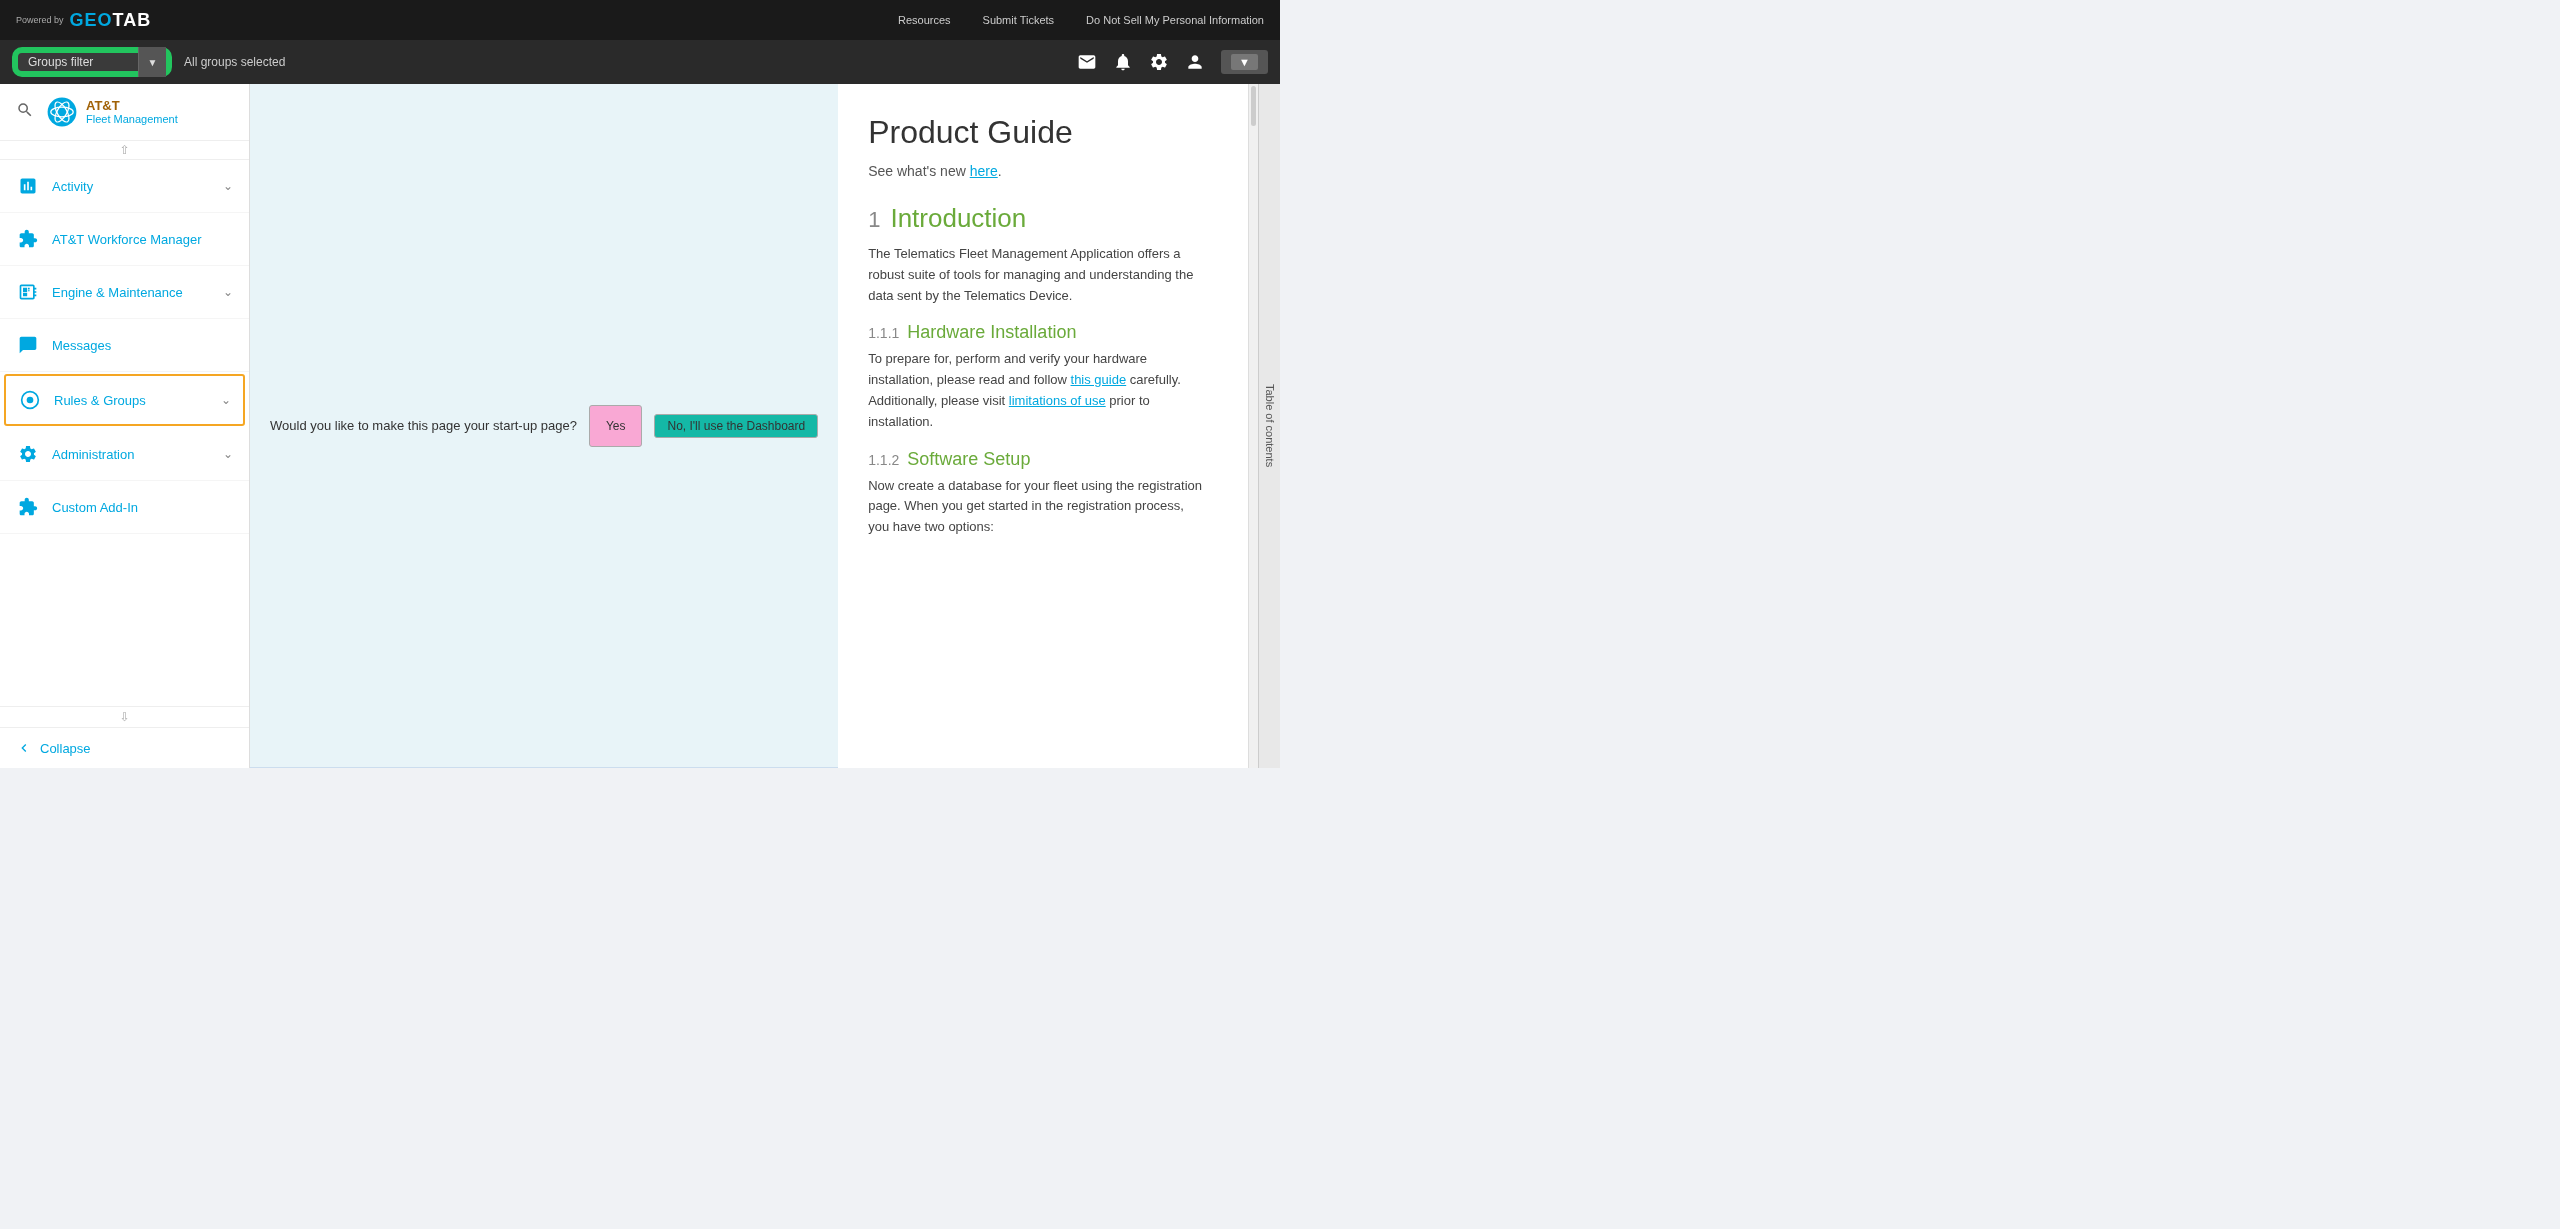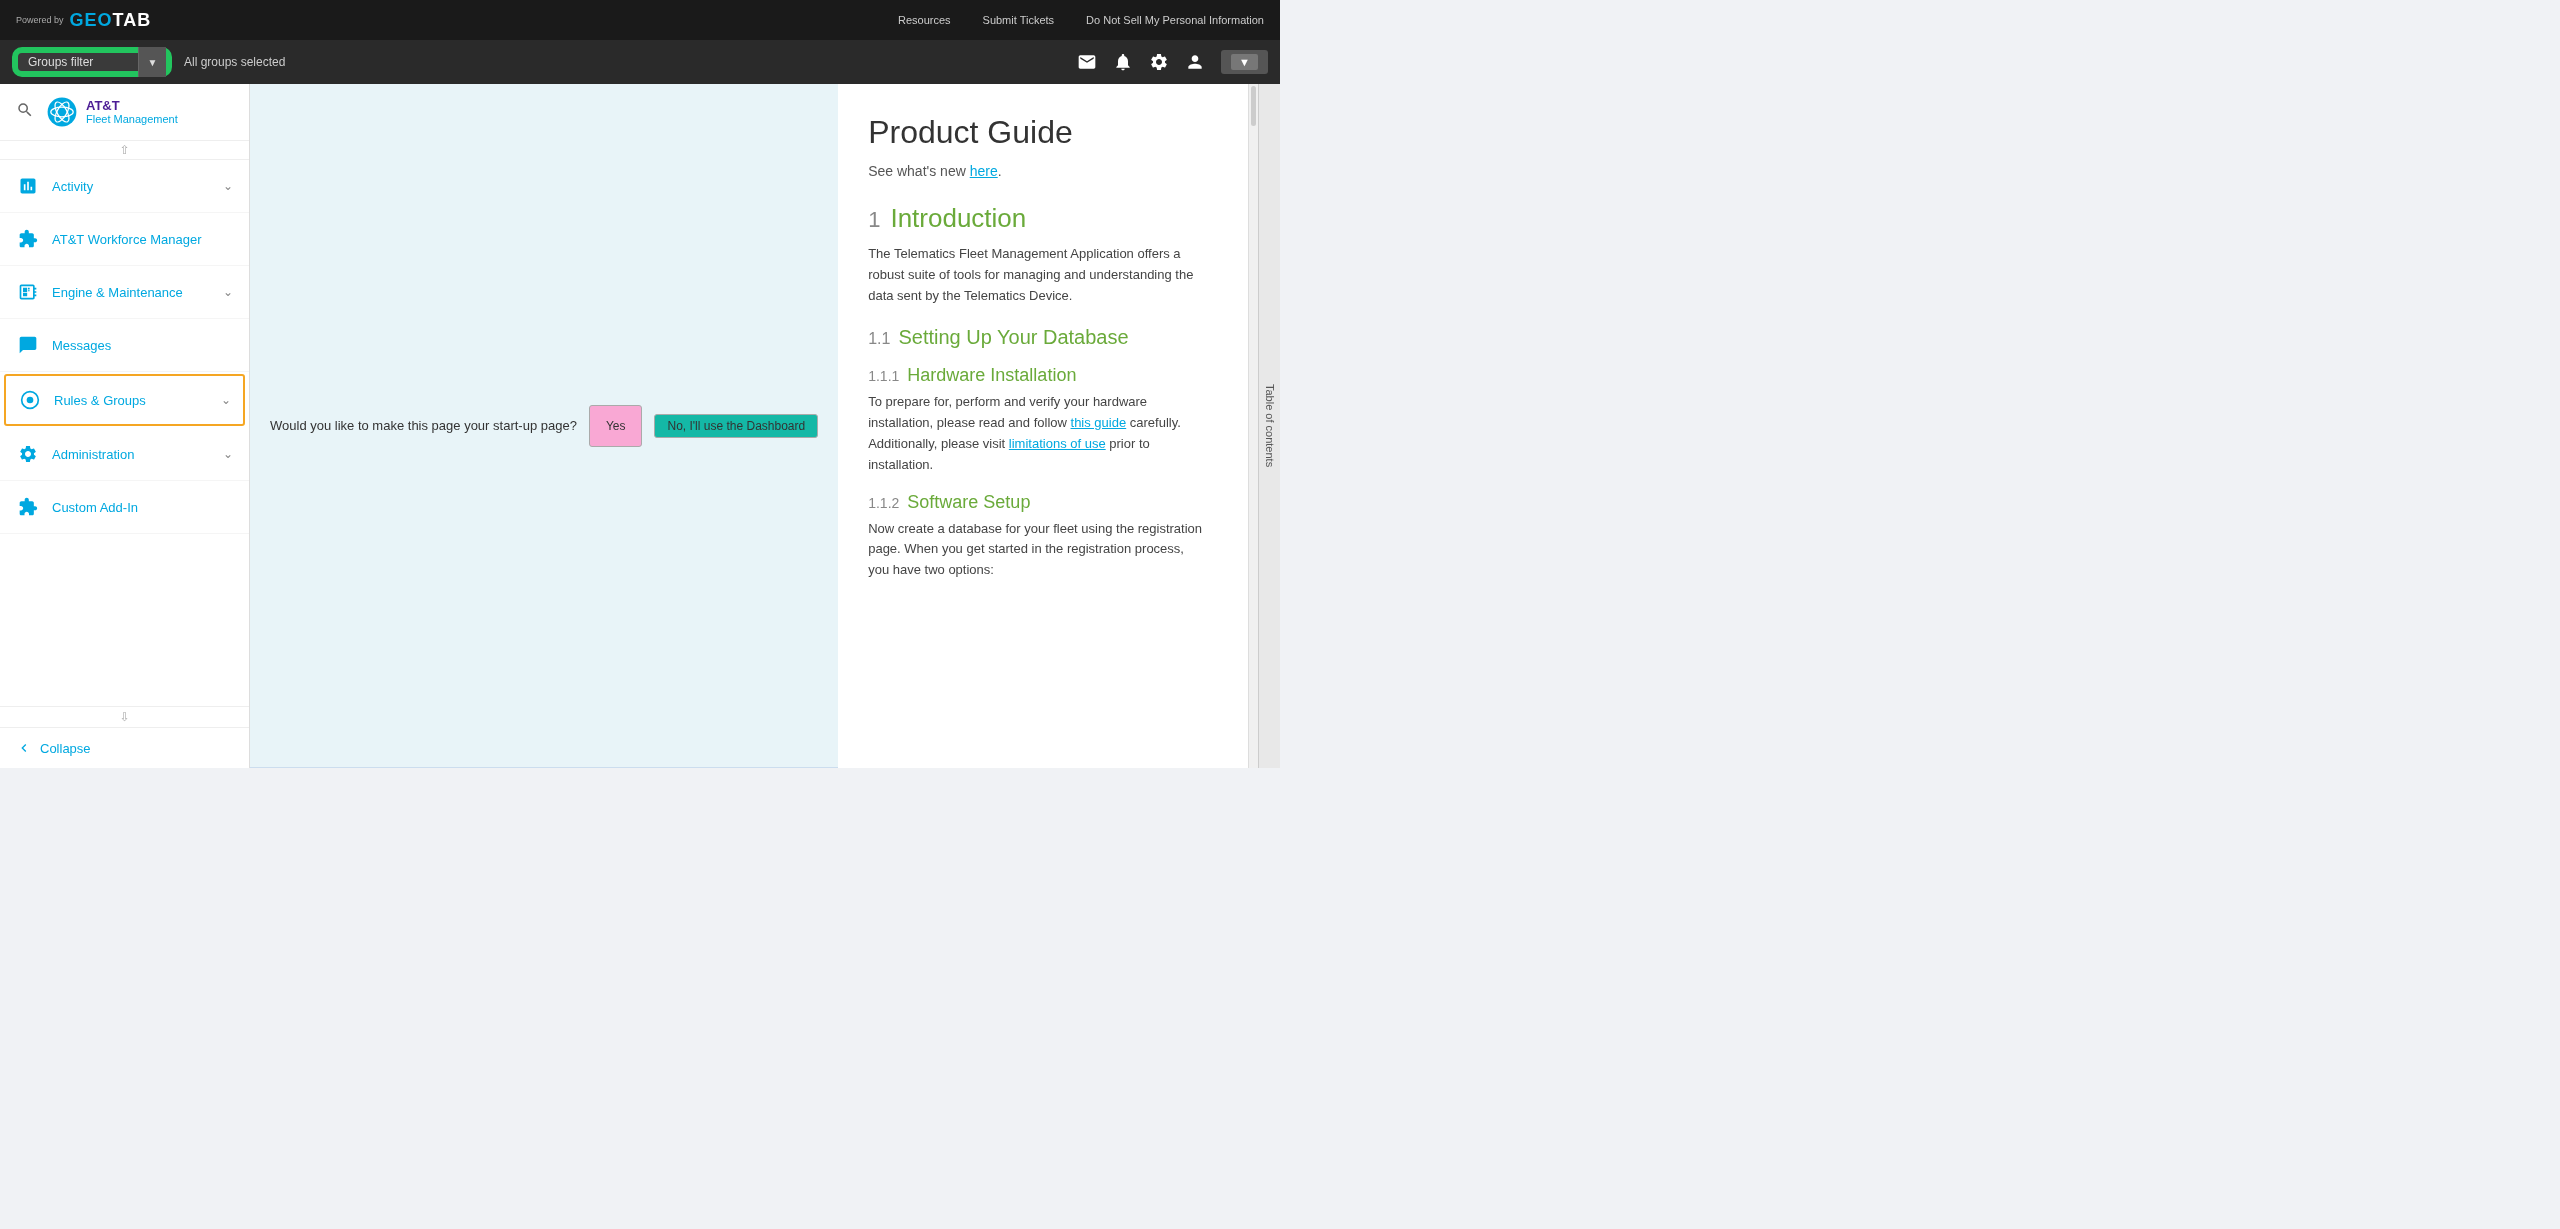--- a/index.html
+++ b/index.html
@@ -148,21 +148,21 @@
     .att-logo-circle {
       width: 32px;
       height: 32px;
     }
     .brand-text {
       display: flex;
       flex-direction: column;
       line-height: 1.2;
     }
     .brand-name {
-      color: #4c1d95;
+      color: #a16207;
       font-size: 13px;
       font-weight: bold;
     }
     .brand-sub {
       color: #00a8e0;
       font-size: 11px;
     }
 
     .sidebar-scroll {
       overflow-y: auto;
@@ -552,24 +552,20 @@
         <p class="doc-subtitle">
           <span>See what's new </span><a href="#">here</a><span>.</span>
         </p>
 
         <div class="section-h1">
           <span class="section-num">1</span>
           <span class="section-title">Introduction</span>
         </div>
         <p class="doc-para">The Telematics Fleet Management Application offers a robust suite of tools for managing and understanding the data sent by the Telematics Device.</p>
 
-        <div class="section-h2">
-          <span class="section-h2-num">1.1</span>
-          <span class="section-h2-title">Setting Up Your Database</span>
-        </div>
 
         <div class="section-h3">
           <span class="section-h3-num">1.1.1</span>
           <span class="section-h3-title">Hardware Installation</span>
         </div>
         <p class="doc-para">
           <span>To prepare for, perform and verify your hardware installation, please read and follow </span><a href="#">this guide</a><span> carefully. Additionally, please visit </span><a href="#">limitations of use</a><span> prior to installation.</span>
         </p>
 
         <div class="section-h3">

